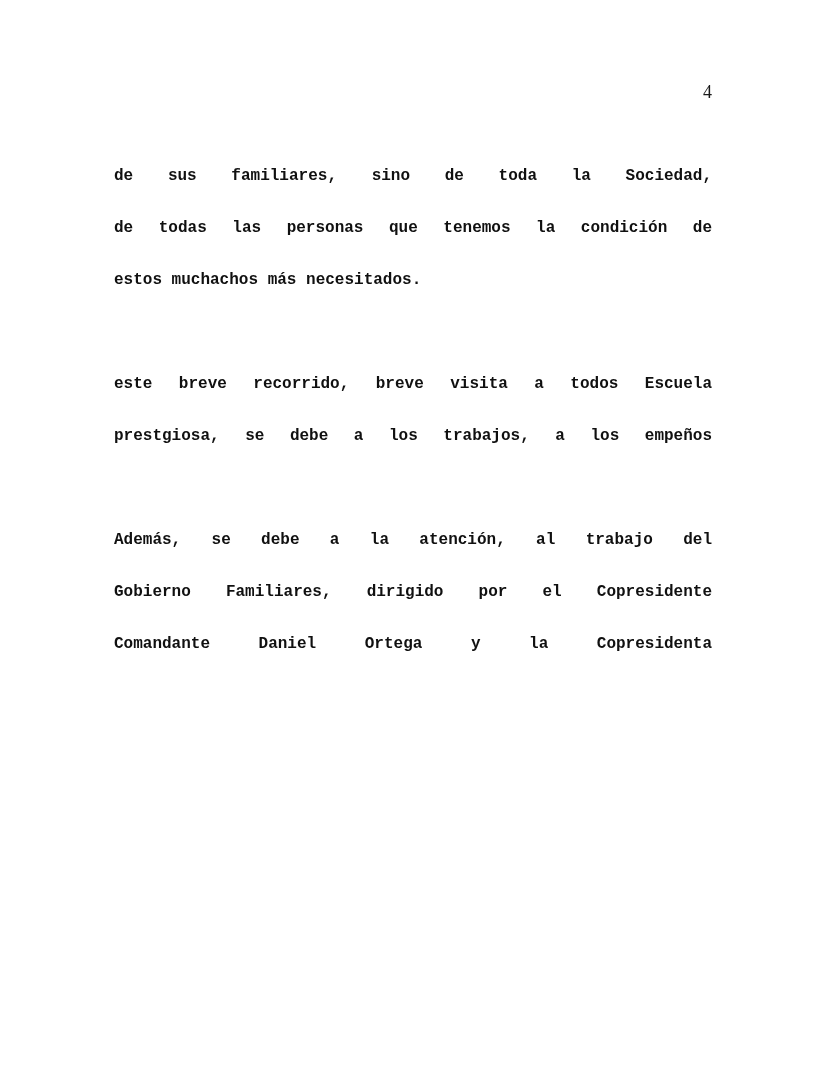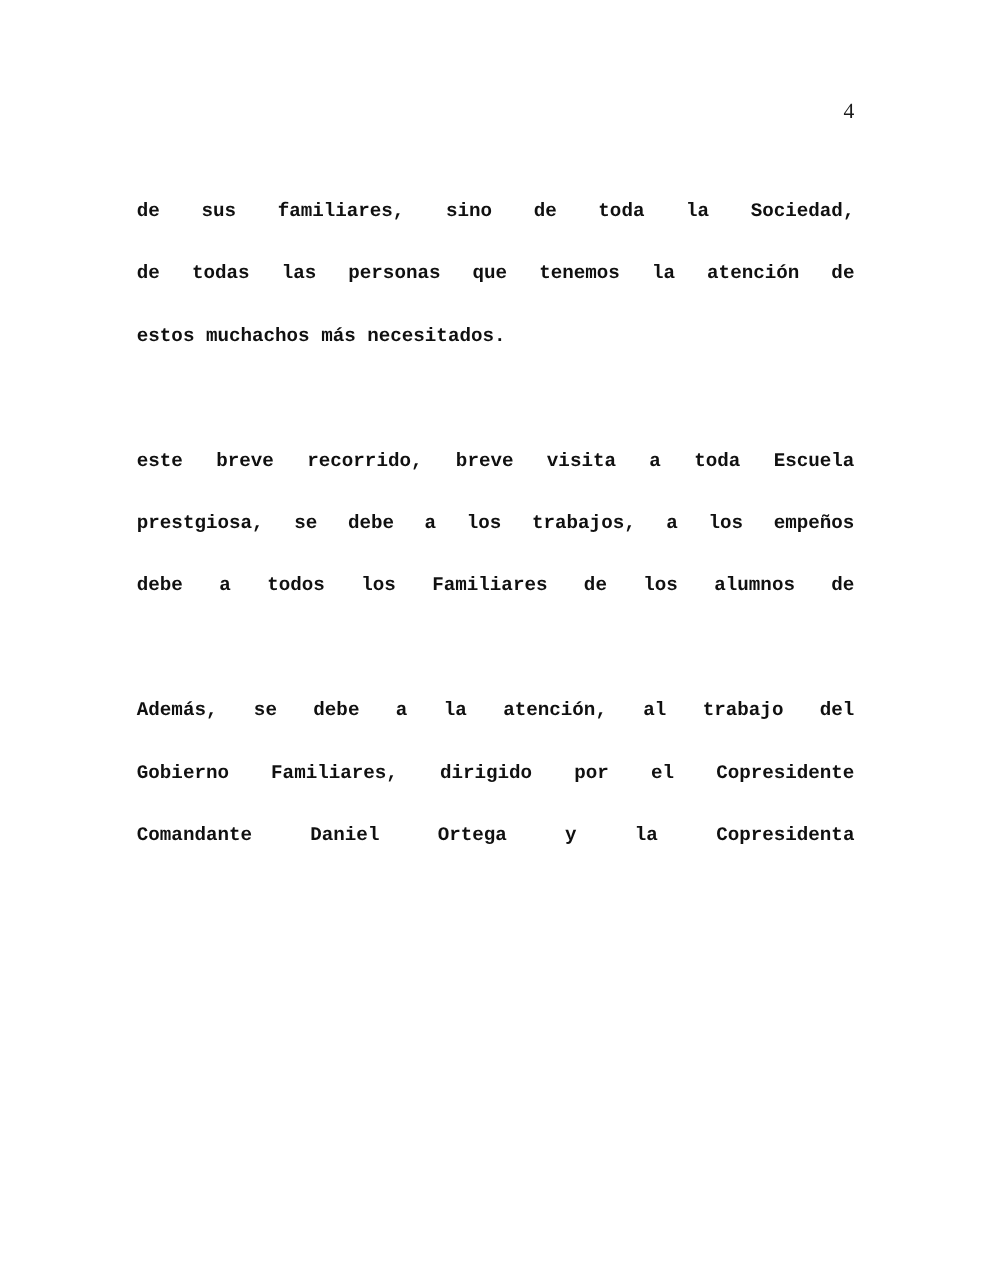--- a/index.html
+++ b/index.html
@@ -52,28 +52,27 @@
 </style>
 </head>
 <body>
 
 <div class="page-number">4</div>
 
 <div class="text-body">
 
   <div class="paragraph">
     <div class="line">de sus familiares, sino de toda la Sociedad,</div>
-    <div class="line">de todas las personas que tenemos la atención de</div>
+    <div class="line">de todas las personas que tenemos la condición de</div>
     <div class="line para-end">estos muchachos más necesitados.</div>
   </div>
 
   <div class="paragraph">
-    <div class="line">este breve recorrido, breve visita a toda Escuela</div>
+    <div class="line">este breve recorrido, breve visita a todos Escuela</div>
     <div class="line">prestgiosa, se debe a los trabajos, a los empeños</div>
-    <div class="line">debe a todos los Familiares de los alumnos de</div>
   </div>
 
   <div class="paragraph">
     <div class="line">Además, se debe a la atención, al trabajo del</div>
     <div class="line">Gobierno Familiares, dirigido por el Copresidente</div>
     <div class="line">Comandante Daniel Ortega y la Copresidenta</div>
   </div>
 
 </div>
 

